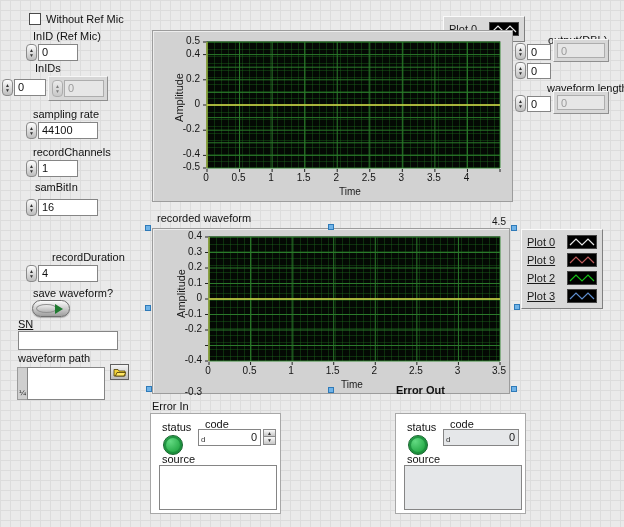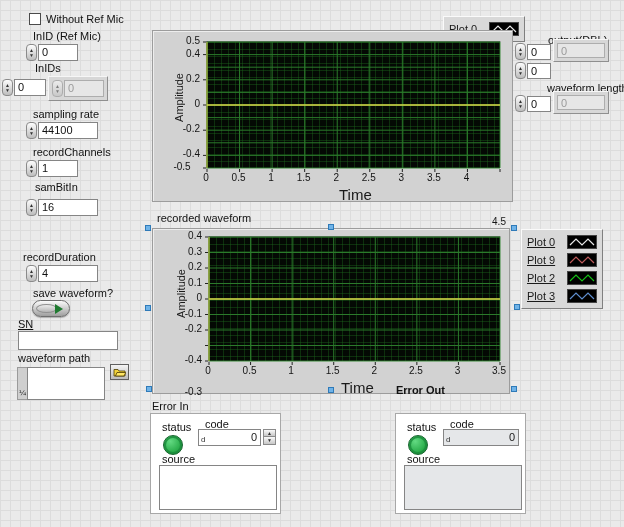--- a/index.html
+++ b/index.html
@@ -44,21 +44,21 @@
     background-image:
       repeating-linear-gradient(to right, rgba(28,105,28,.40) 0 1px, transparent 1px 7px),
       repeating-linear-gradient(to bottom, rgba(28,105,28,.40) 0 1px, transparent 1px 7px);
     border:1px solid #6f6f6f; border-right-color:#e2e2e2; border-bottom-color:#e2e2e2;
   }
   .plot svg { position:absolute; left:0; top:0; }
   .tick { position:absolute; font-size:10px; color:#141414; }
   .tick.tx { width:30px; text-align:center; }
   .tick.ty { width:36px; text-align:right; }
   .ylab { position:absolute; writing-mode:vertical-rl; transform:rotate(180deg); font-size:11px; }
-  .xlab { position:absolute; font-size:15px; }
+  .xlab { position:absolute; font-size:10px; }
   .legend {
     position:absolute; background:#d9d9d9; padding:3px 5px;
     border-top:1px solid #fafafa; border-left:1px solid #fafafa;
     border-right:1px solid #7f7f7f; border-bottom:1px solid #7f7f7f;
   }
   .legend .lrow { display:flex; align-items:center; height:18px;text-decoration:underline; }
   .legend .lname { width:36px; font-size:11px; }
   .legend .sw { width:30px; height:14px; background:#000; border:1px solid #444; margin-left:4px; }
   .handle { position:absolute; width:6px; height:6px; background:#6fb3e8; border:1px solid #2f7ab8; }
   
@@ -146,21 +146,21 @@
 
   <span class="lbl" style="left:35px; top:181px;">samBitIn</span>
   <div class="row" style="left:26px; top:199px;border-radius:6px;">
     <span class="spin">
         <span>▲</span>
         <span>▼</span>
       </span>
     <div class="numbox" style="width:60px;">16</div>
   </div>
 
-  <span class="lbl" style="left:23px; top:251px;text-align:right;">recordDuration</span>
+  <span class="lbl" style="left:52px; top:251px;text-align:right;">recordDuration</span>
   <div class="row" style="left:26px; top:265px;">
     <span class="spin">
         <span>▲</span>
         <span>▼</span>
       </span>
     <div class="numbox" style="width:60px;">4</div>
   </div>
 
   <span class="lbl" style="left:33px; top:287px;">save waveform?</span>
   <div class="savebtn" style="left:32px; top:300px;">
@@ -245,21 +245,21 @@
       <div class="tick tx" style="left: 233.333px; top: 141px;">3</div>
       <div class="tick tx" style="left: 265.889px; top: 141px;">3.5</div>
       <div class="tick tx" style="left: 298.444px; top: 141px;">4</div>
       <div class="tick tx" style="left: 331px; top: 141px; margin-top: 44px;">4.5</div>
       <div class="tick ty" style="left: 11px; top: 4px;">0.5</div>
       <div class="tick ty" style="left: 11px; top: 16.6px;">0.4</div>
       <div class="tick ty" style="left: 11px; top: 41.8px;">0.2</div>
       <div class="tick ty" style="left: 11px; top: 67px;">0</div>
       <div class="tick ty" style="left: 11px; top: 92.2px;">-0.2</div>
       <div class="tick ty" style="left: 11px; top: 117.4px;">-0.4</div>
-      <div class="tick ty" style="left: 11px; top: 130px; text-align: center;">-0.5</div>
+      <div class="tick ty" style="left: 11px; top: 130px;">-0.5</div>
     </div>
 
   <span class="lbl" style="left:157px; top:212px;">recorded waveform</span>
   <div class="graph" id="graph1" style="left:152px; top:228px; width:358px; height:166px;">
     <div class="plot" style="left:55px; top:7px; width:293px; height:126px;">
         <svg width="291" height="124" style="overflow:visible">
           <line x1="0" y1="0" x2="0" y2="124" stroke="#2b7a2b" stroke-width="1"></line>
           <line x1="41.57142857142857" y1="0" x2="41.57142857142857" y2="124" stroke="#2b7a2b" stroke-width="1"></line>
           <line x1="83.14285714285714" y1="0" x2="83.14285714285714" y2="124" stroke="#2b7a2b" stroke-width="1"></line>
           <line x1="124.71428571428571" y1="0" x2="124.71428571428571" y2="124" stroke="#2b7a2b" stroke-width="1"></line>

